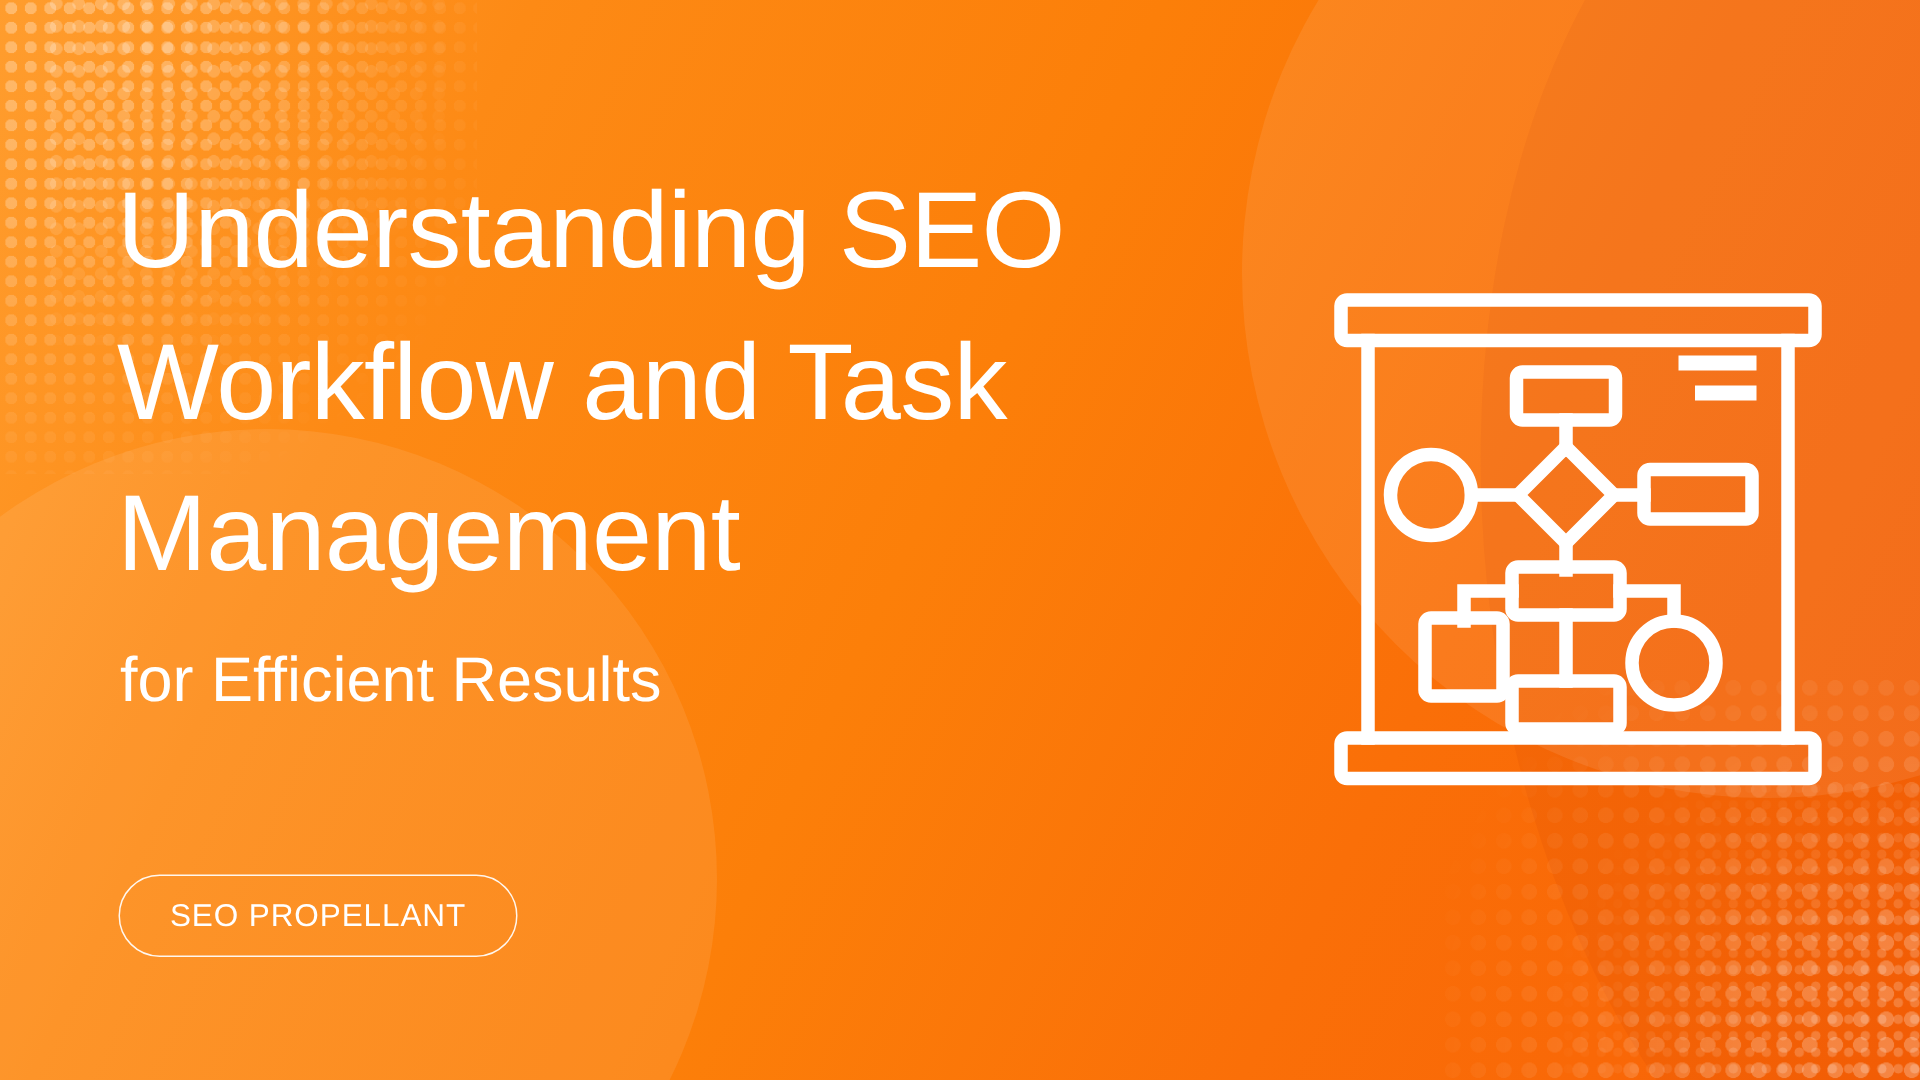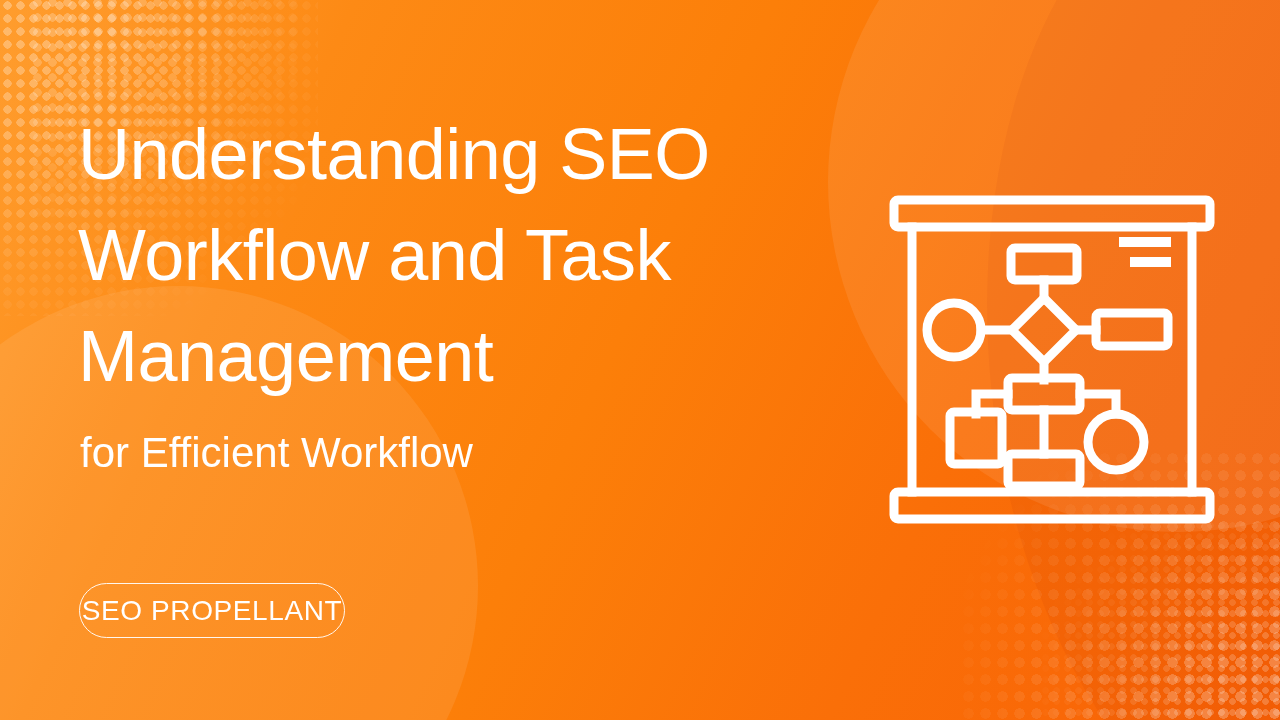--- a/index.html
+++ b/index.html
@@ -136,21 +136,21 @@
     top: 583px;
     width: 266px;
     height: 55px;
     border: 1.6px solid rgba(255,255,255,0.92);
     border-radius: 30px;
     box-sizing: border-box;
     display: flex;
     align-items: center;
     justify-content: center;
     color: #ffffff;
-    font-size: 28px;
+    font-size: 21px;
     letter-spacing: 0.6px;
     background: transparent;
   }
 
   
   .icon-wrap {
     position: absolute;
     left: 884px;
     top: 192px;
     width: 336px;
@@ -171,21 +171,21 @@
     <div class="halftone-tl big"></div>
     <div class="halftone-br"></div>
     <div class="halftone-br fine"></div>
   </div>
 
   <div class="content">
     <h1 class="title">Understanding SEO
 Workflow and Task
 Management</h1>
 
-    <p class="subtitle">for Efficient Workflow</p>
+    <p class="subtitle">for Efficient Results</p>
 
     <div class="badge">
       <span>SEO PROPELLANT</span>
     </div>
   </div>
 
   <div class="icon-wrap">
     <svg viewBox="0 0 336 336" fill="none" xmlns="http://www.w3.org/2000/svg" stroke="#ffffff" stroke-width="9" stroke-linecap="square" stroke-linejoin="miter">
 
       <rect x="10" y="8" width="316" height="27" rx="4"></rect>

